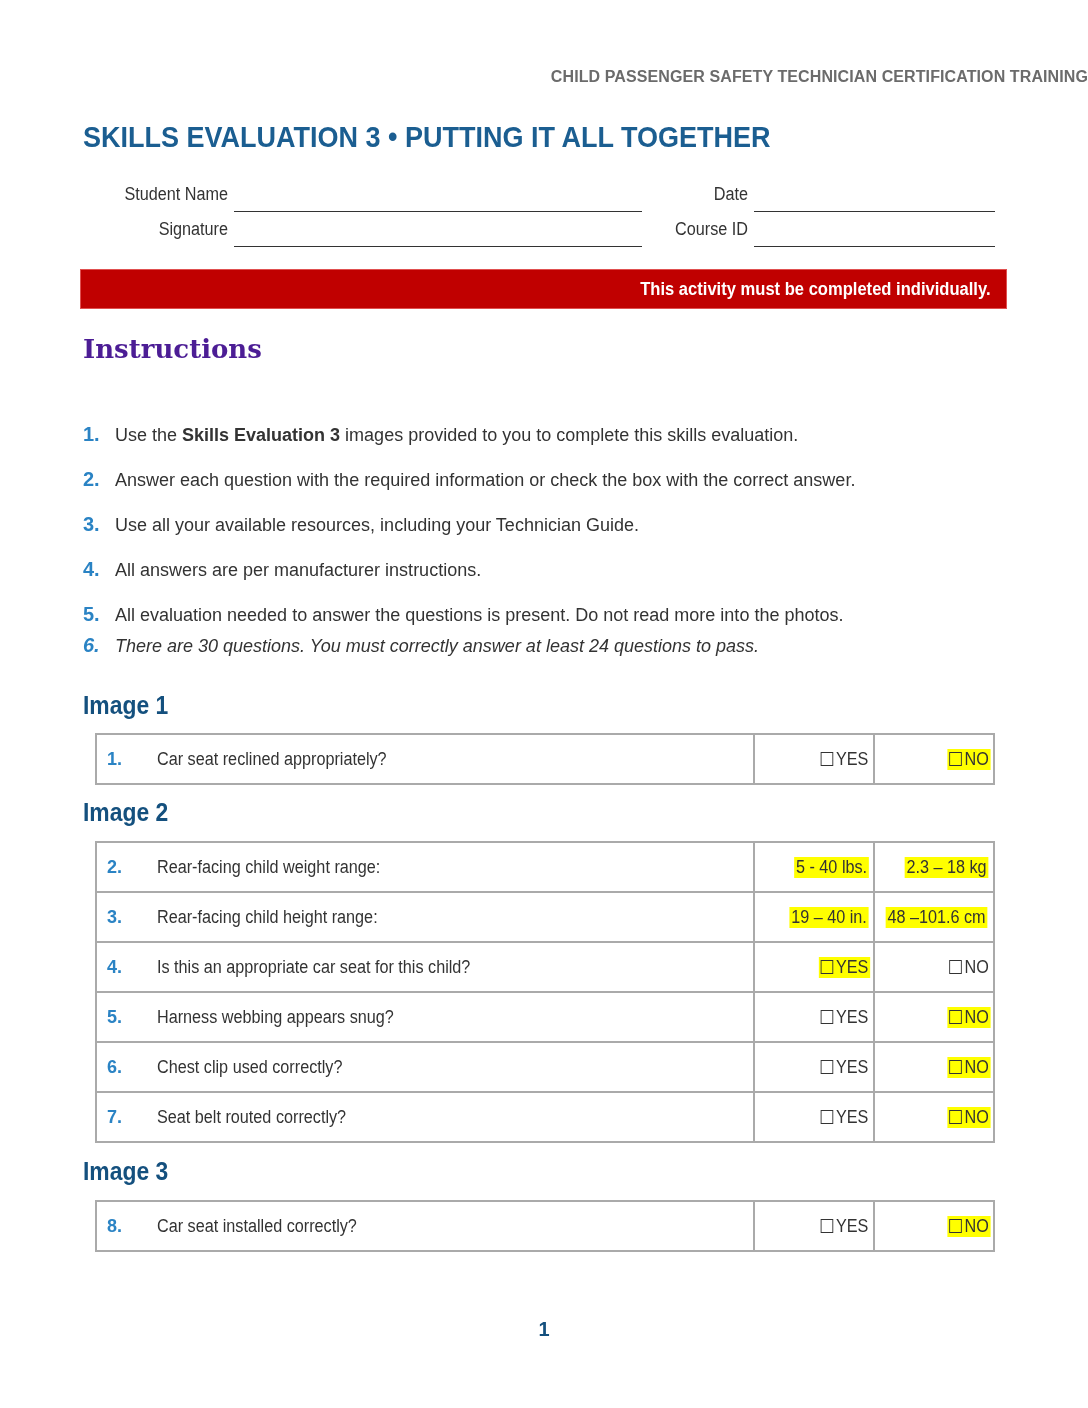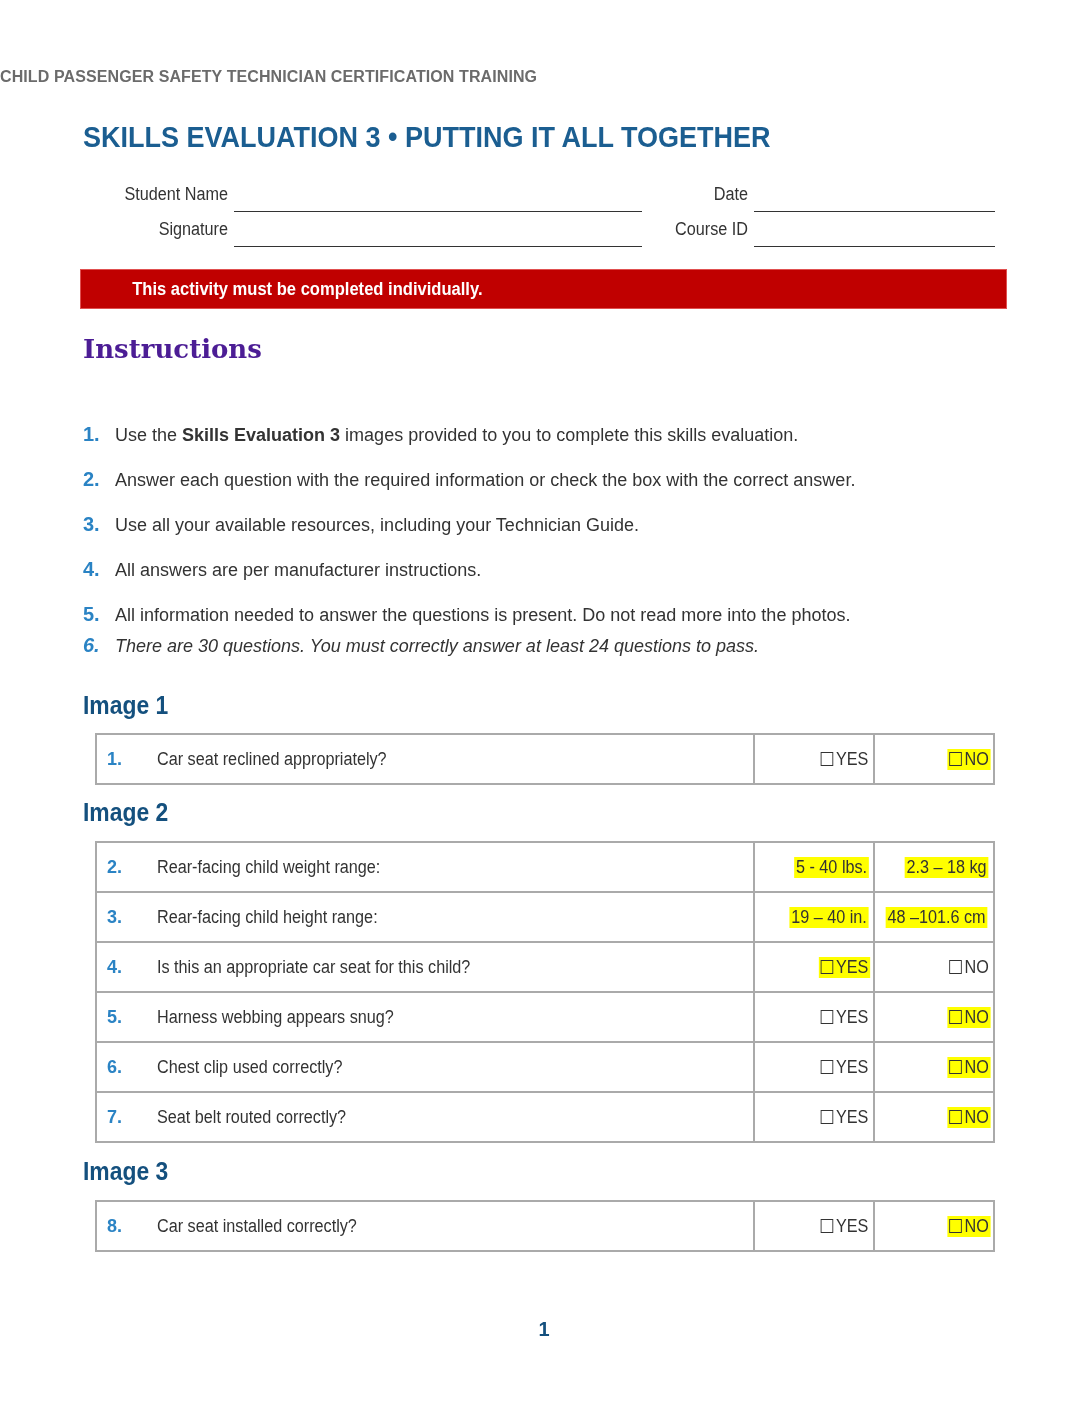--- a/index.html
+++ b/index.html
@@ -1,26 +1,26 @@
 <!DOCTYPE html>
 <html><head>
 <meta charset="utf-8">
 <style>
   html, body { margin:0; padding:0; background:#ffffff; }
   body { width:1088px; height:1408px; position:relative; overflow:hidden;
          font-family:"Liberation Sans", sans-serif; color:#333333; }
   .abs { position:absolute; }
-  .header { top:68px; left:0; width:1088px; text-align:left; font-size:16px;
+  .header { top:68px; left:0; width:1088px; text-align:right; font-size:16px;
             font-weight:bold; color:#6b6b6b; letter-spacing:0.1px; }
   .title { top:120px; left:83px; font-size:30px; font-weight:bold; color:#1b5e91;
            transform:scaleX(0.9); transform-origin:left; white-space:nowrap; }
   .flabel { font-size:18px; color:#333; text-align:right; transform:scaleX(0.9); transform-origin:right; white-space:nowrap;}
   .fline { border-bottom:1.5px solid #333; height:0; }
   .banner { top:269px; left:80px; width:927px; height:40px; background:#c00000;
-            color:#fff; font-weight:bold; font-size:18px; text-align:left; line-height:38px; box-sizing:border-box; border:1px solid #e05050;padding-left:36px;}
+            color:#fff; font-weight:bold; font-size:18px; text-align:right; line-height:38px; box-sizing:border-box; border:1px solid #e05050;}
   .banner span { display:inline-block; transform:scaleX(0.92); }
   .h-instr { top:334px; left:83px; font-family:"DejaVu Serif", serif; font-weight:bold;
              font-size:26px; color:#4c1d95; }
   .instr { left:83px; font-size:18px; color:#333; white-space:nowrap;margin-top:39px; }
   .instr .num { color:#2a83c4; font-weight:bold; font-size:20px; display:inline-block; width:32px; }
   .instr .txt b { font-weight:bold; }
   .sec { left:83px; font-size:26px; font-weight:bold; color:#14507e; transform:scaleX(0.88); transform-origin:left; }
   table.q { position:absolute; left:95px; border-collapse:collapse; table-layout:fixed; }
   table.q td { border:2px solid #aaaaaa; height:48px; padding:0; font-size:18px; vertical-align:middle; }
   table.q td.n { width:50px; color:#2a83c4; font-weight:bold; padding-left:10px; border-right:none; }
@@ -48,21 +48,21 @@
 <div class="abs fline" style="top:246px; left:754px; width:241px;"></div>
 
 <div class="abs banner"><span>This activity must be completed individually.</span></div>
 
 <div class="abs h-instr">Instructions</div>
 
 <div class="abs instr" style="top:384px;"><span class="num">1.</span><span class="txt"><span>Use the </span><b>Skills Evaluation 3</b><span> images provided to you to complete this skills evaluation.</span></span></div>
 <div class="abs instr" style="top:429px;"><span class="num">2.</span><span class="txt">Answer each question with the required information or check the box with the correct answer.</span></div>
 <div class="abs instr" style="top:474px;"><span class="num">3.</span><span class="txt">Use all your available resources, including your Technician Guide.</span></div>
 <div class="abs instr" style="top:519px;"><span class="num">4.</span><span class="txt">All answers are per manufacturer instructions.</span></div>
-<div class="abs instr" style="top:564px;"><span class="num">5.</span><span class="txt">All information needed to answer the questions is present. Do not read more into the photos.</span></div>
+<div class="abs instr" style="top:564px;"><span class="num">5.</span><span class="txt">All evaluation needed to answer the questions is present. Do not read more into the photos.</span></div>
 <div class="abs instr" style="top:595px;font-style:italic;"><span class="num">6.</span><span class="txt">There are 30 questions. You must correctly answer at least 24 questions to pass.</span></div>
 
 <div class="abs sec" style="top:690px;">Image 1</div>
 <table class="q" style="top:733px;">
   <tbody>
       <tr>
     <td class="n">1.</td>
     <td class="t"><span class="qt">Car seat reclined appropriately?</span></td>
     <td class="c"><span class="ans"><span class="box"></span><span>YES</span></span></td>
     <td class="c"><span class="ans hl"><span class="box"></span><span>NO</span></span></td>

